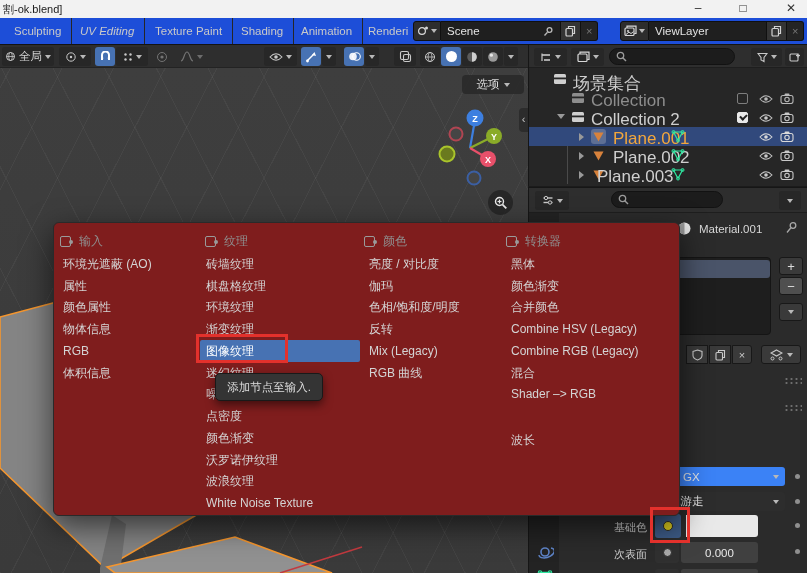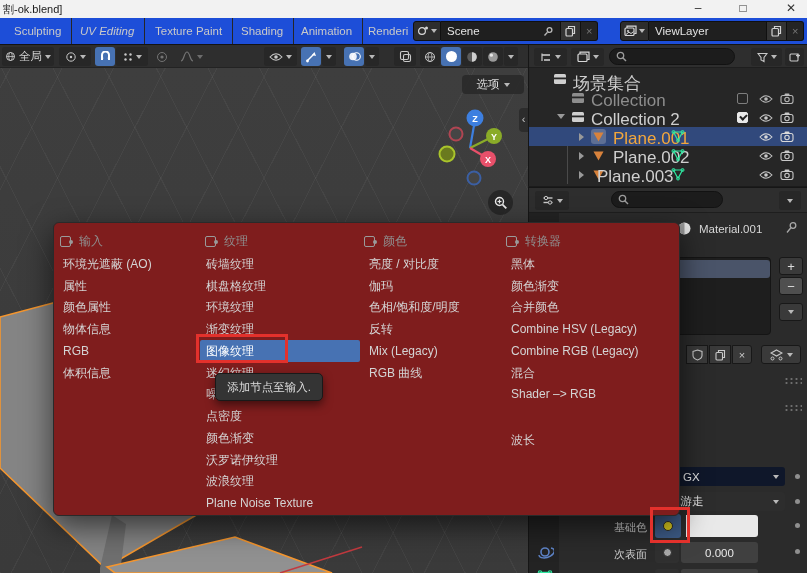--- a/index.html
+++ b/index.html
@@ -539,21 +539,21 @@
           <circle cx="2.5" cy="9.5" r="1.5" fill="none" stroke="#c9c9c9" stroke-width="1"></circle>
           <circle cx="10.5" cy="9.5" r="1.5" fill="none" stroke="#c9c9c9" stroke-width="1"></circle>
         </svg>
       <span class="car"></span>
     </div>
 
     <div class="grip" style="left:255px; top:189px;"></div>
     <div class="grip" style="left:255px; top:216px;"></div>
 
 
-    <div class="field" style="left:124px; top:279px; width:132px; background:#0f172a; padding-left:30px;">
+    <div class="field" style="left:124px; top:279px; width:132px; background:#3b82f6; padding-left:30px;">
       <span>GX</span>
       <span class="car" style="margin-left:auto; margin-right:6px;"></span>
     </div>
     <span class="deco-dot" style="left:266px; top:286px;"></span>
 
     <div class="field" style="left:124px; top:304px; width:132px; background:#2d2d2d; padding-left:16px;">
       <span>机游走</span>
       <span class="car" style="margin-left:auto; margin-right:6px;"></span>
     </div>
     <span class="deco-dot" style="left:266px; top:311px;"></span>
@@ -608,21 +608,21 @@
     <div class="mi" style="left:152px; top:52px;">棋盘格纹理</div>
     <div class="mi" style="left:152px; top:73px;">环境纹理</div>
     <div class="mi" style="left:152px; top:95px;">渐变纹理</div>
     <div class="mi sel" style="left:146px; top:117px; width:160px; padding-left:6px;">图像纹理</div>
     <div class="mi" style="left:152px; top:139px;">迷幻纹理</div>
     <div class="mi" style="left:152px; top:160px;">噪波纹理</div>
     <div class="mi" style="left:152px; top:182px;">点密度</div>
     <div class="mi" style="left:152px; top:204px;">颜色渐变</div>
     <div class="mi" style="left:152px; top:226px;">沃罗诺伊纹理</div>
     <div class="mi" style="left:152px; top:247px;">波浪纹理</div>
-    <div class="mi" style="left:152px; top:269px;">Plane Noise Texture</div>
+    <div class="mi" style="left:152px; top:269px;">White Noise Texture</div>
 
     <div class="mi" style="left:315px; top:30px;">亮度 / 对比度</div>
     <div class="mi" style="left:315px; top:52px;">伽玛</div>
     <div class="mi" style="left:315px; top:73px;">色相/饱和度/明度</div>
     <div class="mi" style="left:315px; top:95px;">反转</div>
     <div class="mi" style="left:315px; top:117px;">Mix (Legacy)</div>
     <div class="mi" style="left:315px; top:139px;">RGB 曲线</div>
 
     <div class="mi" style="left:457px; top:30px;">黑体</div>
     <div class="mi" style="left:457px; top:52px;">颜色渐变</div>

